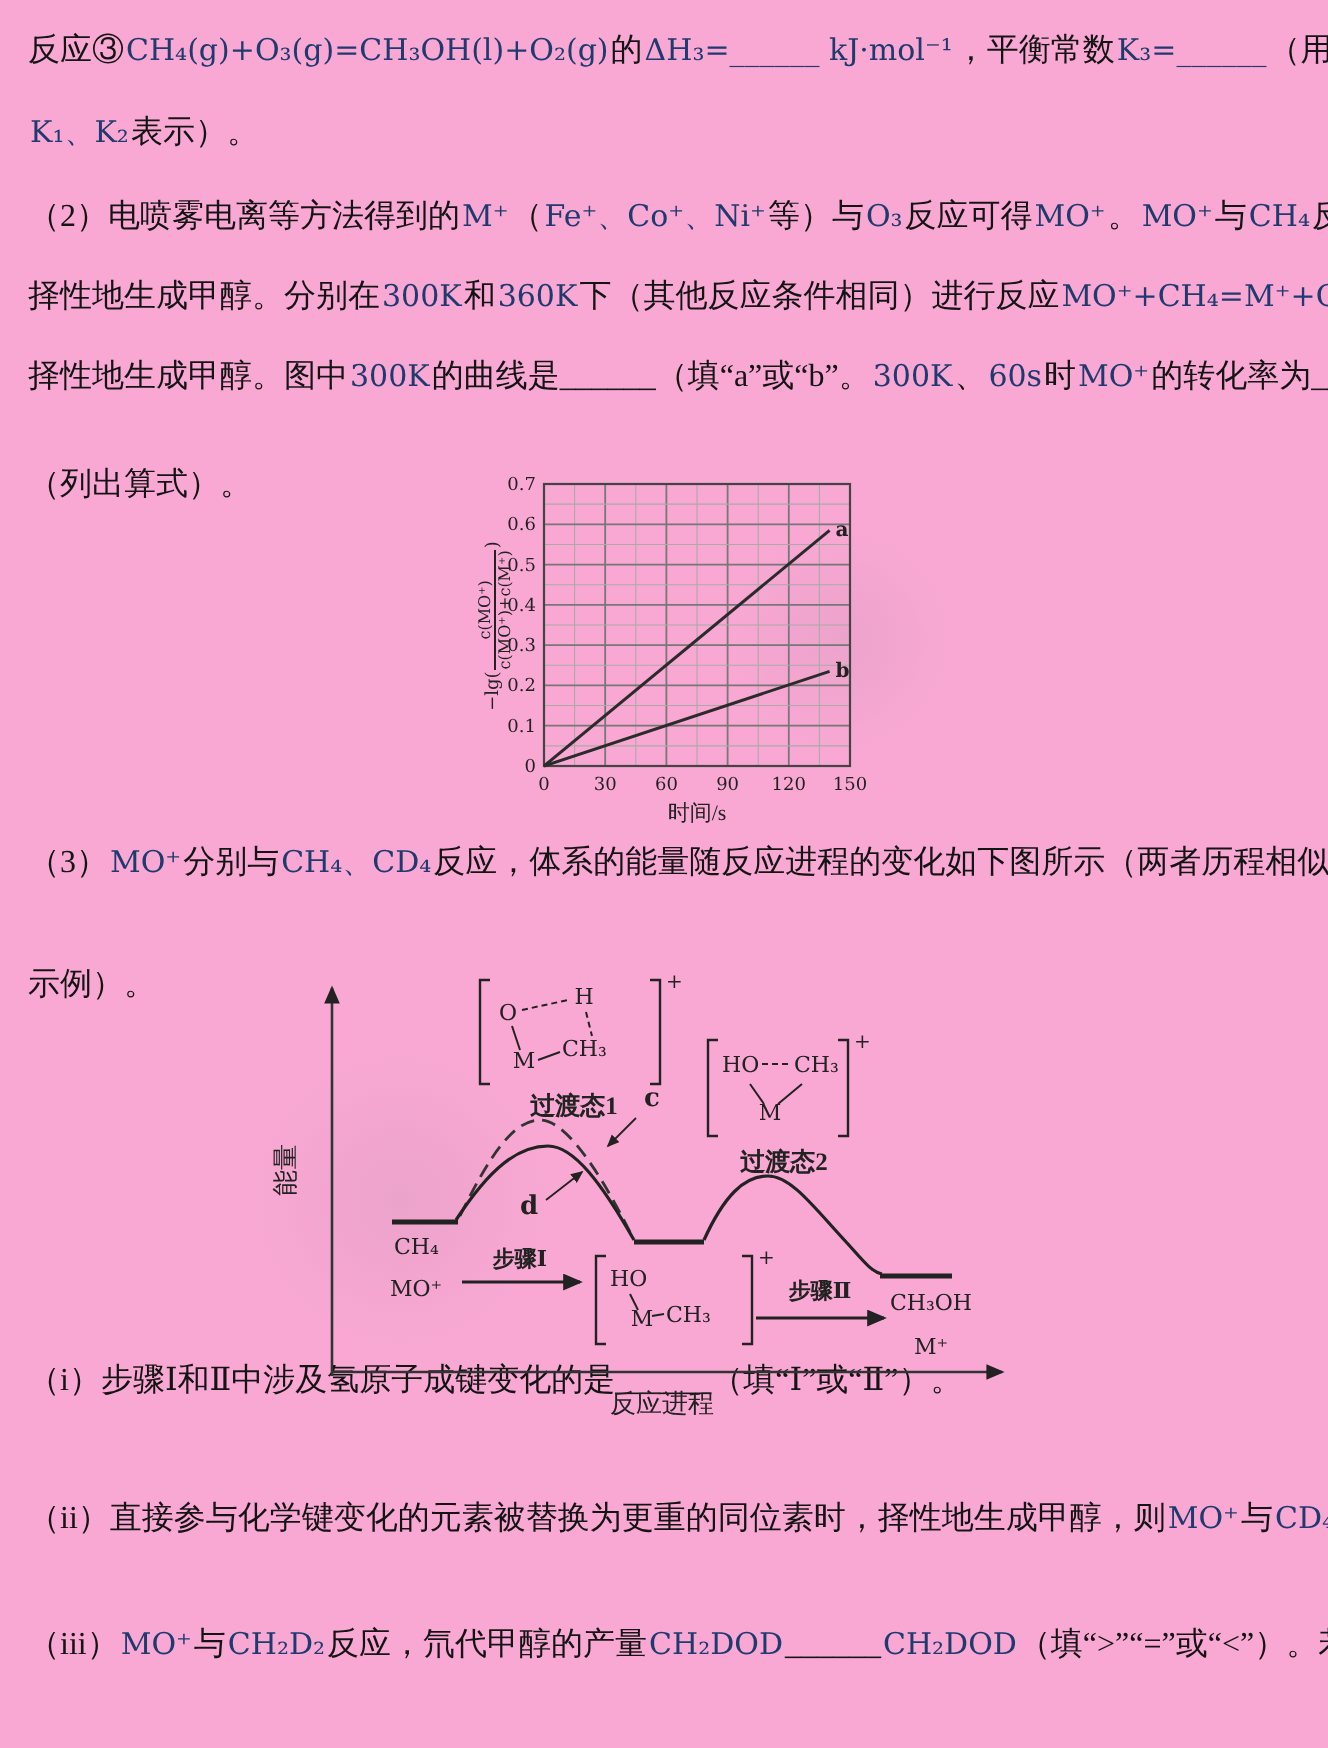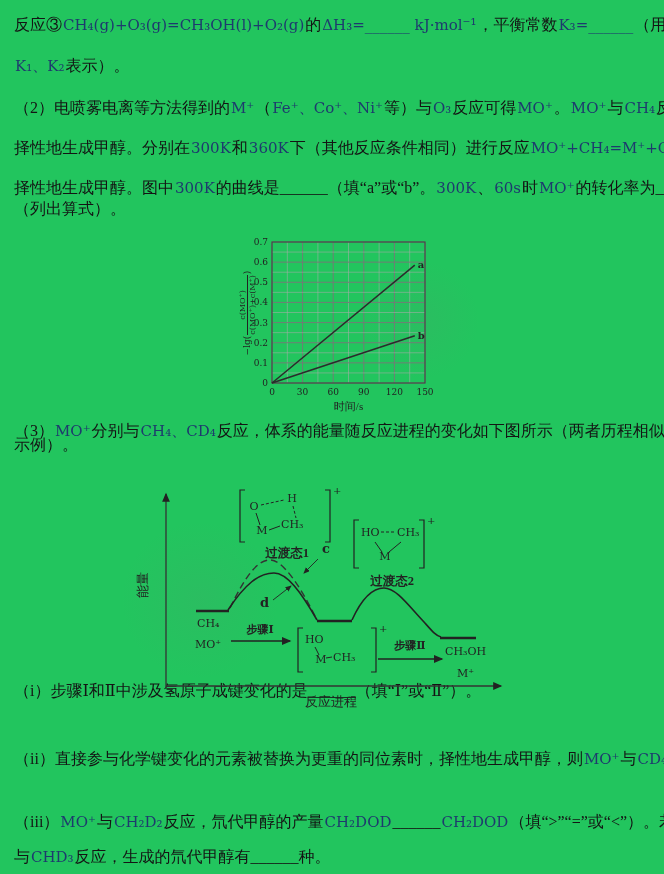--- a/index.html
+++ b/index.html
@@ -1,18 +1,18 @@
 <!DOCTYPE html>
 <html><head>
 <meta charset="utf-8">
 <style>
   html,body{margin:0;padding:0;background:#ffffff;}
   body{width:664px;height:874px;overflow:hidden;
        font-family:"Liberation Serif","DejaVu Serif",serif;color:#1a1a1a;}
-  #page{position:relative;width:664px;height:874px;background:#22c55e;}
+  #page{position:relative;width:664px;height:874px;background:#f9a8d4;}
 
   .para{position:absolute;left:14px;right:10px;white-space:nowrap;
         font-size:16px;line-height:22px;color:#1a1a1a;}
   .para span.cjk{color:#141414;}
   .para span.fm{color:#1e3a6e;font-family:"DejaVu Serif","Liberation Serif",serif;
                 font-size:15px;padding:0 1px;}
 
   
   #chart-wrap{position:absolute;left:225px;top:232px;width:215px;height:182px;}
   #chart-svg{position:absolute;left:0;top:0;}
@@ -46,27 +46,26 @@
 <div id="page">
 
   <div class="smudge" style="left:120px;top:520px;width:160px;height:160px;"></div>
   <div class="smudge" style="left:360px;top:260px;width:120px;height:120px;"></div>
 
   <div class="para" style="top:14px"><span class="cjk">反应③</span><span class="fm">CH₄(g)+O₃(g)=CH₃OH(l)+O₂(g)</span><span class="cjk">的</span><span class="fm">ΔH₃=______ kJ·mol⁻¹</span><span class="cjk">，平衡常数</span><span class="fm">K₃=______</span><span class="cjk">（用</span></div>
   <div class="para" style="top:55px"><span class="fm">K₁、K₂</span><span class="cjk">表示）。</span></div>
   <div class="para" style="top:97px"><span class="cjk">（2）电喷雾电离等方法得到的</span><span class="fm">M⁺</span><span class="cjk">（</span><span class="fm">Fe⁺、Co⁺、Ni⁺</span><span class="cjk">等）与</span><span class="fm">O₃</span><span class="cjk">反应可得</span><span class="fm">MO⁺</span><span class="cjk">。</span><span class="fm">MO⁺</span><span class="cjk">与</span><span class="fm">CH₄</span><span class="cjk">反应能高选</span></div>
   <div class="para" style="top:137px"><span class="cjk">择性地生成甲醇。分别在</span><span class="fm">300K</span><span class="cjk">和</span><span class="fm">360K</span><span class="cjk">下（其他反应条件相同）进行反应</span><span class="fm">MO⁺+CH₄=M⁺+CH₃OH</span></div>
   <div class="para" style="top:177px"><span class="cjk">择性地生成甲醇。图中</span><span class="fm">300K</span><span class="cjk">的曲线是______（填“a”或“b”。</span><span class="fm">300K</span><span class="cjk">、</span><span class="fm">60s</span><span class="cjk">时</span><span class="fm">MO⁺</span><span class="cjk">的转化率为______</span></div>
-  <div class="para" style="top:198px"><span class="cjk">（列出算式）。</span></div>
+  <div class="para" style="top:232px"><span class="cjk">（列出算式）。</span></div>
   <div class="para" style="top:420px"><span class="cjk">（3）</span><span class="fm">MO⁺</span><span class="cjk">分别与</span><span class="fm">CH₄、CD₄</span><span class="cjk">反应，体系的能量随反应进程的变化如下图所示（两者历程相似，图中以</span></div>
-  <div class="para" style="top:434px"><span class="cjk">示例）。</span></div>
+  <div class="para" style="top:482px"><span class="cjk">示例）。</span></div>
   <div class="para" style="top:680px"><span class="cjk">（i）步骤Ⅰ和Ⅱ中涉及氢原子成键变化的是______（填“Ⅰ”或“Ⅱ”）。</span></div>
   <div class="para" style="top:748px"><span class="cjk">（ii）直接参与化学键变化的元素被替换为更重的同位素时，择性地生成甲醇，则</span><span class="fm">MO⁺</span><span class="cjk">与</span><span class="fm">CD₄</span></div>
   <div class="para" style="top:811px"><span class="cjk">（iii）</span><span class="fm">MO⁺</span><span class="cjk">与</span><span class="fm">CH₂D₂</span><span class="cjk">反应，氘代甲醇的产量</span><span class="fm">CH₂DOD</span><span class="cjk">______</span><span class="fm">CH₂DOD</span><span class="cjk">（填“&gt;”“=”或“&lt;”）。若</span></div>
-  <div class="para" style="top:846px"><span class="cjk">与</span><span class="fm">CHD₃</span><span class="cjk">反应，生成的氘代甲醇有______种。</span></div>
 
   <div id="chart-wrap">
     <div id="ylabel">
       <span>−lg(</span>
         <span class="frac">
           <span class="num">c(MO⁺)</span>
           <span class="den">c(MO⁺)+c(M⁺)</span>
         </span>
         <span>)</span>
     </div>

